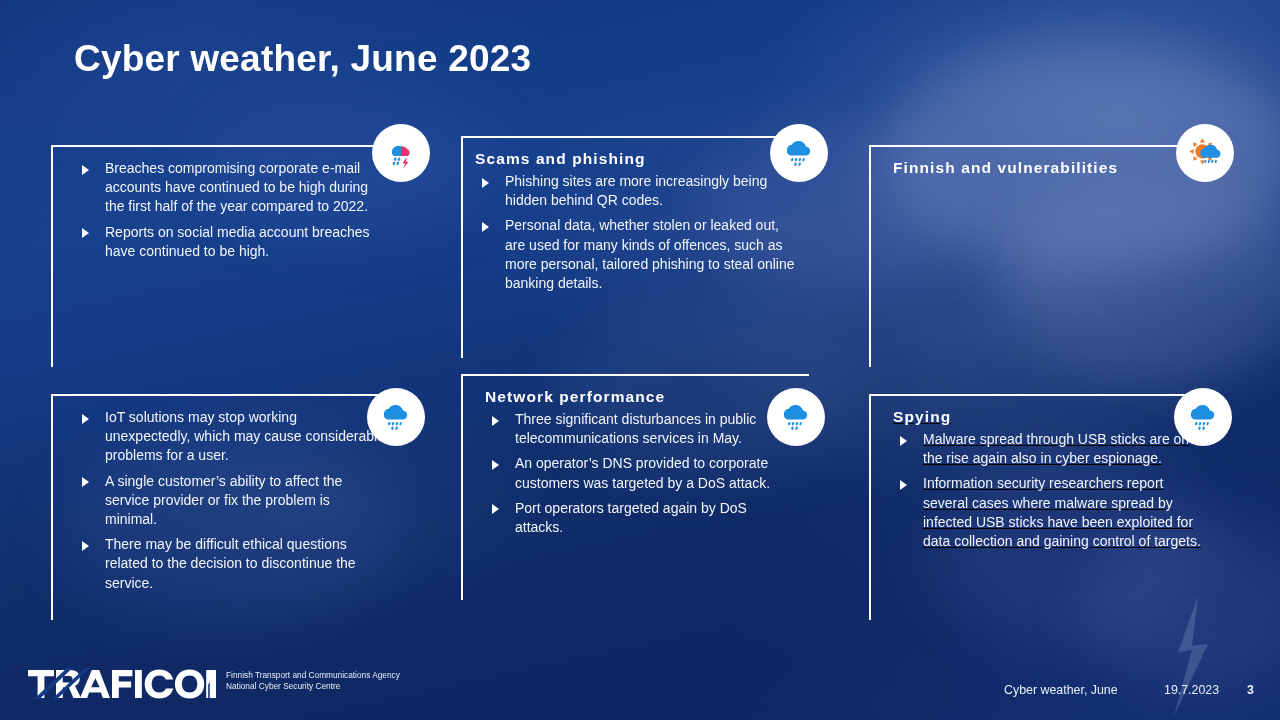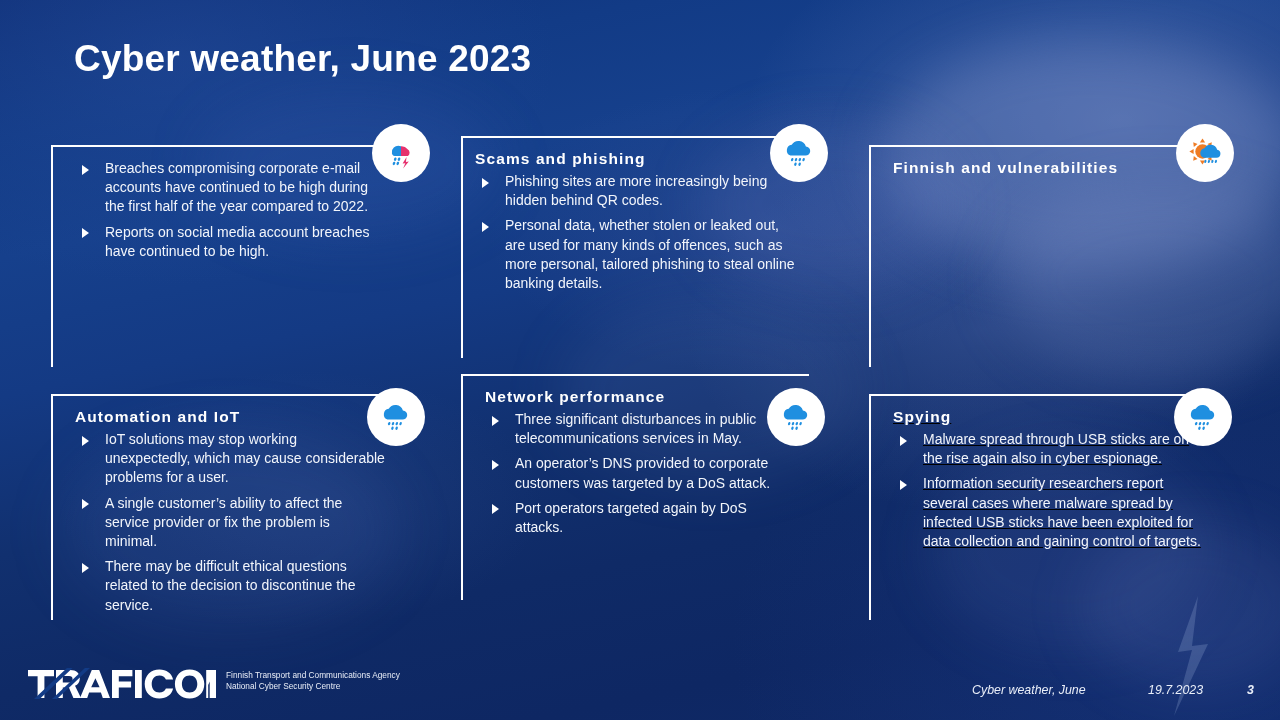--- a/index.html
+++ b/index.html
@@ -105,22 +105,22 @@
   
   #logo-wrap { position:absolute; left:28px; top:668px; display:flex; align-items:flex-start; }
   #logo-mark { display:block; }
   #logo-tag {
     margin-left:10px;
     color:#e8edf7; font-size:8.3px; line-height:10.5px;
     white-space:pre-line; padding-top:2px;
   }
   #footer-right {
     position:absolute; right:26px; top:683px;
-    display:flex; align-items:baseline; gap:16px;
-    color:#e9eef8; font-size:12.4px;font-style:italic;
+    display:flex; align-items:baseline; gap:0px;
+    color:#e9eef8; font-size:12.4px;
   }
   #footer-right .f-doc   { width:160px; }
   #footer-right .f-date  { width:78px; }
   #footer-right .f-page  { font-weight:bold; width:12px; text-align:right; }
 </style>
 </head>
 <body>
 
 <div id="slide">
 
@@ -202,21 +202,20 @@
       <g fill="#1f8fe0">
         <ellipse cx="20.4" cy="28.4" rx="1.05" ry="1.6" transform="rotate(22 20.4 28.4)"></ellipse>
         <ellipse cx="23.9" cy="28.4" rx="1.05" ry="1.6" transform="rotate(22 23.9 28.4)"></ellipse>
         <ellipse cx="27.4" cy="28.4" rx="1.05" ry="1.6" transform="rotate(22 27.4 28.4)"></ellipse>
         <ellipse cx="30.9" cy="28.4" rx="1.05" ry="1.6" transform="rotate(22 30.9 28.4)"></ellipse>
       </g>
     </svg>
   </div>
 
   <div class="card" id="card3">
-    <div class="card-title">Automation and IoT</div>
     <ul class="bullets">
       <li>IoT solutions may stop working unexpectedly, which may cause considerable problems for a user.</li>
       <li>A single customer’s ability to affect the service provider or fix the problem is minimal.</li>
       <li>There may be difficult ethical questions related to the decision to discontinue the service.</li>
     </ul>
   </div>
   <div class="icon-badge" id="icon3">
     <svg width="40" height="40" viewBox="0 0 40 40">
       <path d="M11.5 22.6 a5.6 5.6 0 0 1 1.2-10.8 a7.8 7.8 0 0 1 14.2 1.6 a4.6 4.6 0 0 1 -.6 9.2 Z" fill="#1f8fe0"></path>
       <g fill="#1f8fe0">

